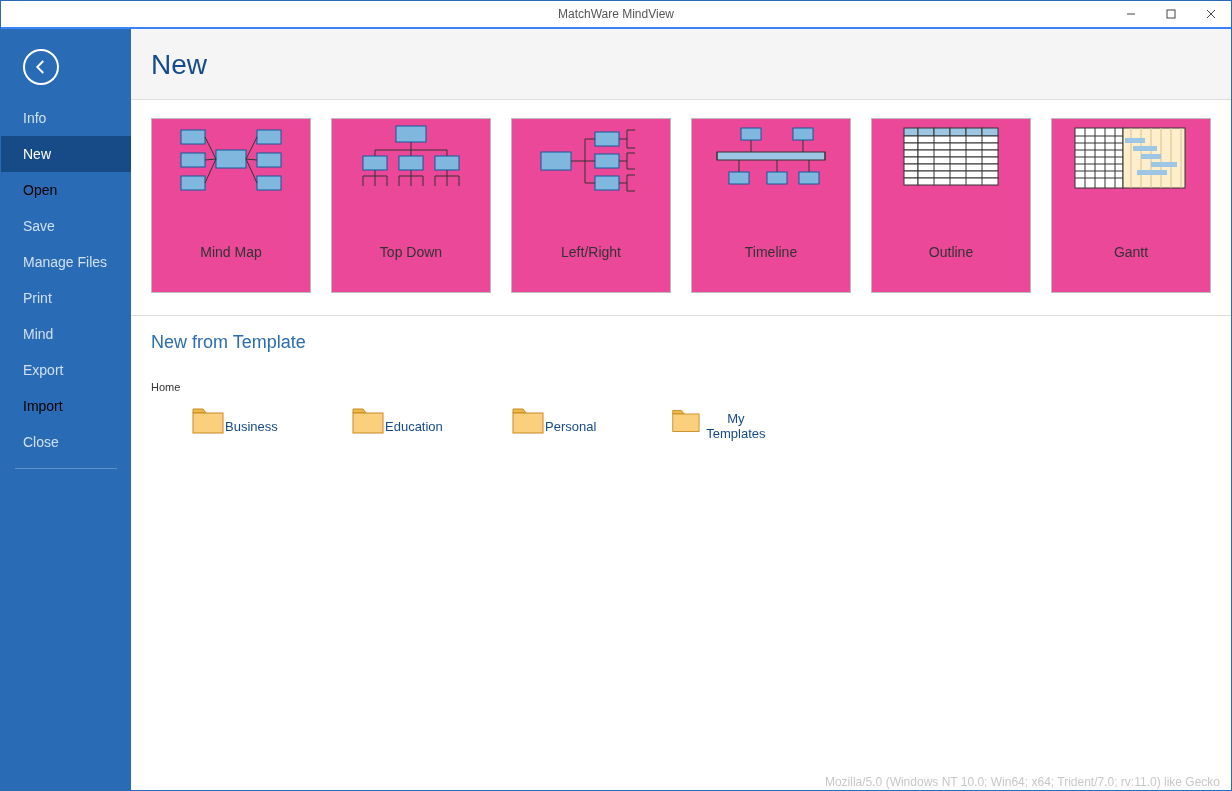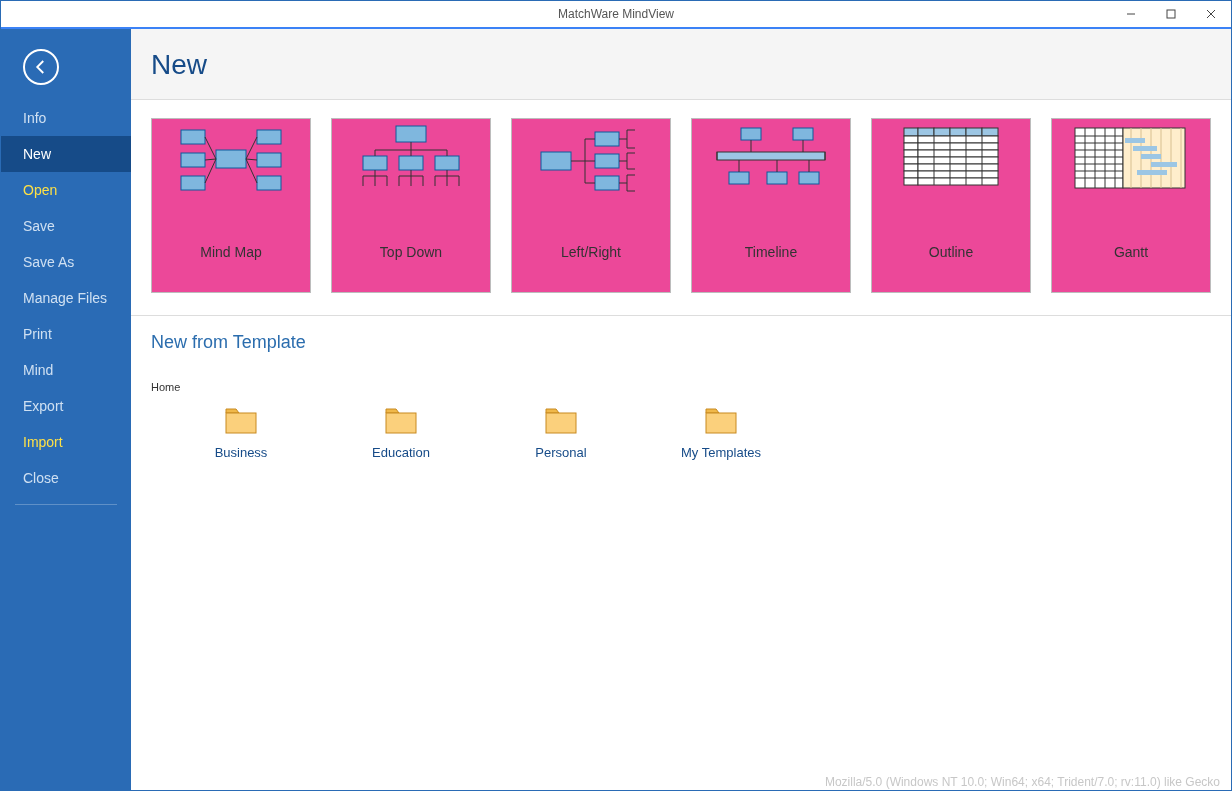--- a/index.html
+++ b/index.html
@@ -6,35 +6,35 @@
 body { width: 1232px; height: 791px; background: #fff; border: 1px solid #2a6bb5; overflow: hidden; }
 .titlebar { height: 28px; background: #fff; display: flex; align-items: center; justify-content: center; position: relative; border-bottom: 2px solid #3b82f6; }
 .titlebar-title { font-size: 12px; color: #555; }
 .window-controls { position: absolute; right: 0; top: 0; display: flex; height: 100%; }
 .window-btn { width: 40px; height: 100%; display: flex; align-items: center; justify-content: center; font-size: 12px; color: #444; cursor: pointer; }
 .app-body { display: flex; height: calc(100% - 28px); }
 .sidebar { width: 130px; background: #2a6bb5; color: #fff; display: flex; flex-direction: column; padding-top: 10px; }
 .back-btn { width: 36px; height: 36px; border: 2px solid #fff; border-radius: 50%; margin: 10px 0 15px 22px; display: flex; align-items: center; justify-content: center; cursor: pointer; }
 .back-btn svg { width: 18px; height: 18px; }
 .nav-item { padding: 10px 22px; font-size: 14px; cursor: pointer; color: #cfe0f2; }
-.nav-item.enabled { color: #fde047; }
+.nav-item.enabled { color: #000000; }
 .nav-item.selected { background: #164b88; color: #fff; }
 .nav-divider { height: 1px; background: rgba(255,255,255,0.25); margin: 8px 14px; }
 .main { flex: 1; background: #fff; display: flex; flex-direction: column; overflow: hidden; }
 .header-band { background: #f5f5f5; padding: 20px 0 18px 20px; border-bottom: 1px solid #ddd; }
 .page-title { font-size: 28px; color: #164b88; font-weight: 400; }
 .templates-row { display: flex; gap: 20px; padding: 18px 20px 22px 20px; border-bottom: 1px solid #ddd; }
 .template-card { width: 165px; height: 175px; border: 1px solid #bcbcbc; background: #ec4899; display: flex; flex-direction: column; align-items: center; justify-content: flex-end; padding-bottom: 32px; cursor: pointer; gap: 40px; }
 .template-thumb { flex: 1; display: flex; align-items: center; justify-content: center; width: 100%; }
 .template-label { font-size: 14px; color: #333; margin-top: 4px; }
 .section { padding: 16px 20px; }
 .section-title { font-size: 18px; color: #2b6dae; margin-bottom: 28px; font-weight: 400; }
 .breadcrumb { font-size: 11px; color: #333; margin-bottom: 14px; }
 .folders-row { display: flex; gap: 60px; padding-left: 40px; }
-.folder-item { display: flex; flex-direction: column; align-items: center; width: 100px; cursor: pointer; }
+.folder-item { display: flex; flex-direction: row; align-items: center; width: 100px; cursor: pointer; }
 .folder-icon { width: 34px; height: 28px; margin-bottom: 10px; }
 .folder-label { font-size: 13px; color: #164b88; text-align: center; }
 .statusbar { position: absolute; bottom: 2px; right: 12px; font-size: 12px; color: #c7c7c7; }
 
 .box { fill: #7fb7de; stroke: #0e5a9c; stroke-width: 1; }
 .line { stroke: #333; stroke-width: 1; fill: none; }
 .cell { fill: #fff; stroke: #333; stroke-width: 1; }
 .hcell { fill: #9cc6e4; stroke: #333; stroke-width: 1; }
 .bar { fill: #9cc6e4; stroke: none; }
 </style>
@@ -68,21 +68,20 @@
     <div class="back-btn">
       <svg viewBox="0 0 24 24">
           <path d="M15 4 L7 12 L15 20" fill="none" stroke="#fff" stroke-width="2.5"></path>
         </svg>
     </div>
     <div id="nav-list">
         <div class="nav-item">Info</div>
         <div class="nav-item enabled selected">New</div>
         <div class="nav-item enabled">Open</div>
         <div class="nav-item">Save</div>
-        <div class="nav-item">Save As</div>
         <div class="nav-item">Manage Files</div>
         <div class="nav-item">Print</div>
         <div class="nav-item">Mind</div>
         <div class="nav-item">Export</div>
         <div class="nav-item enabled">Import</div>
         <div class="nav-item">Close</div>
       </div>
     <div class="nav-divider"></div>
   </div>
 

